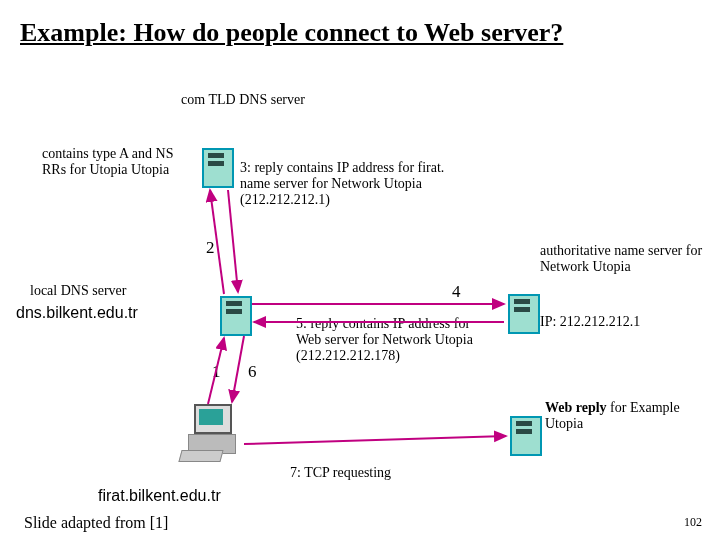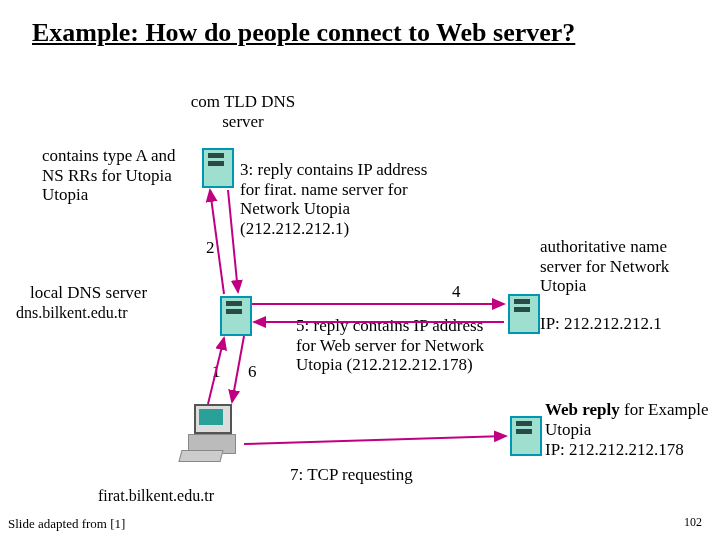--- a/index.html
+++ b/index.html
@@ -1,30 +1,30 @@
 <!DOCTYPE html>
 <html><head>
 <meta charset="utf-8">
 <style>
 html,body{margin:0;padding:0;width:720px;height:540px;background:#fff;font-family:"Times New Roman",serif;color:#000}
 .slide{position:relative;width:720px;height:540px}
-.title{position:absolute;left:32px;top:18px;font-size:26px;font-weight:bold;text-decoration:underline}
-.label{position:absolute;font-size:17px;line-height:1.15}
-.mono{font-family:Liberation Serif, serif;font-size:16px}
+.title{position:absolute;left:20px;top:18px;font-size:26px;font-weight:bold;text-decoration:underline}
+.label{position:absolute;font-size:14px;line-height:1.15}
+.mono{font-family:Liberation Sans, sans-serif;font-size:16px}
 .server{position:absolute;width:28px;height:36px}
 .server .box{width:28px;height:36px;background:#9edfd0;border:2px solid #0097b2}
 .server .slot{position:absolute;left:6px;width:16px;height:5px;background:#2a4a45}
 .pc{position:absolute;width:60px;height:60px}
 .pc .mon{position:absolute;left:14px;top:0;width:34px;height:26px;border:2px solid #555;background:#ddd}
 .pc .scr{position:absolute;left:3px;top:3px;width:24px;height:16px;background:#2aa198}
 .pc .base{position:absolute;left:8px;top:30px;width:46px;height:18px;background:#bbb;border:1px solid #888}
 .pc .kb{position:absolute;left:0px;top:46px;width:40px;height:10px;background:#ccc;border:1px solid #888;transform:skewX(-15deg)}
 .num{position:absolute;font-size:17px}
 .slidenum{position:absolute;right:18px;bottom:10px;font-size:12px}
-.cred{position:absolute;left:8px;bottom:8px;font-size:13px}
+.cred{position:absolute;left:24px;bottom:8px;font-size:16px}
 svg.arrows{position:absolute;left:0;top:0;width:720px;height:540px;pointer-events:none}
 </style>
 </head>
 <body>
 <div class="slide">
 
 <div class="title">Example: How do people connect to Web server?</div>
 
 <div class="label" style="left:168px;top:92px;width:150px;text-align:center">com TLD DNS server</div>
 <div class="label" style="left:42px;top:146px;width:140px">contains type A and NS RRs for Utopia Utopia</div>
@@ -48,32 +48,31 @@
 
 <div class="num" style="left:452px;top:282px">4</div>
 
 <div class="num" style="left:212px;top:362px">1</div>
 <div class="num" style="left:248px;top:362px">6</div>
 
 <div class="label" style="left:296px;top:316px;width:190px">
   <span>5:</span> <span>reply contains IP address for Web server for Network Utopia (212.212.212.178)</span>
 </div>
 
-<div class="label" style="left:540px;top:237px;width:170px">authoritative name server for Network Utopia</div>
+<div class="label" style="left:540px;top:243px;width:170px">authoritative name server for Network Utopia</div>
 <div class="label" style="left:540px;top:314px">IP: 212.212.212.1</div>
 <div class="server" style="left:508px;top:294px">
   <div class="box"></div>
       <div class="slot" style="top:5px"></div>
       <div class="slot" style="top:13px"></div>
 </div>
 
 <div class="label" style="left:545px;top:400px;width:170px">
   <b>Web reply </b><span>for Example Utopia</span>
 </div>
-<div class="label" style="left:545px;top:440px">IP: 212.212.212.178</div>
 <div class="server" style="left:510px;top:416px">
   <div class="box"></div>
       <div class="slot" style="top:5px"></div>
       <div class="slot" style="top:13px"></div>
 </div>
 
 <div class="pc" style="left:180px;top:404px">
   <div class="mon">
         <div class="scr"></div>
       </div>

